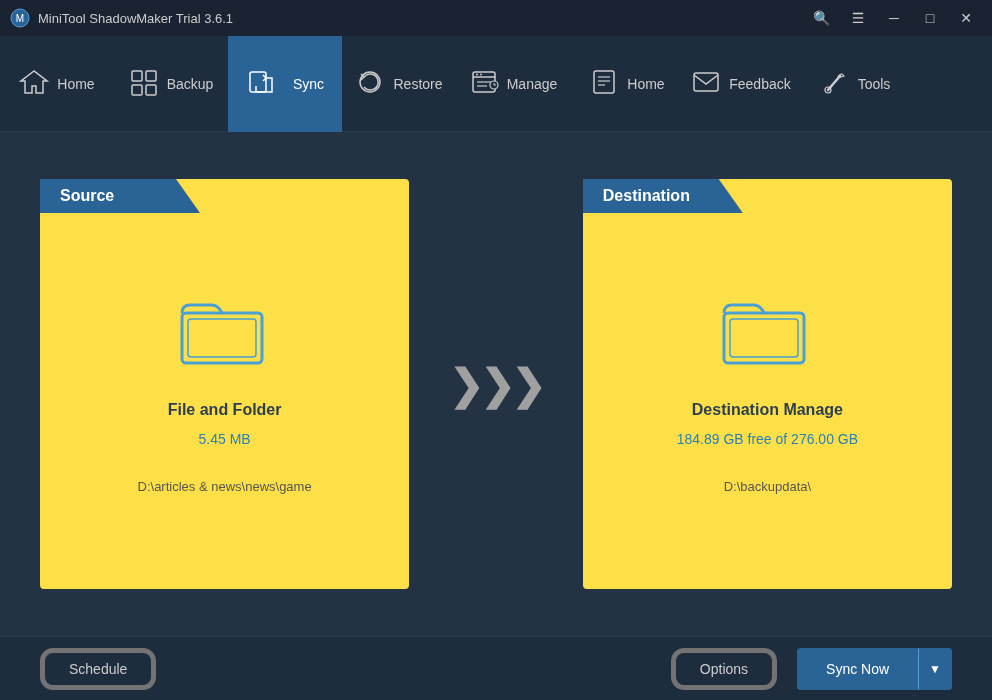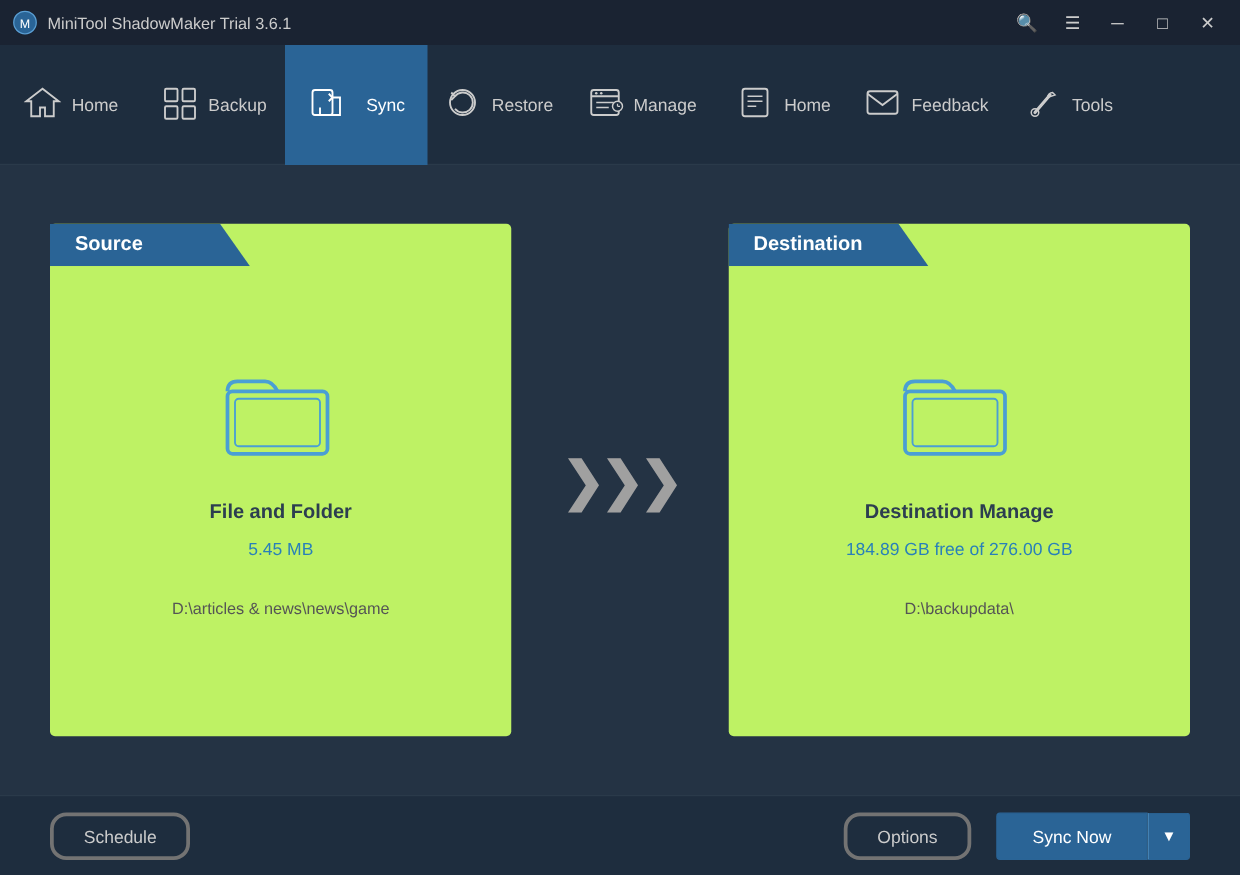--- a/index.html
+++ b/index.html
@@ -90,28 +90,27 @@
       height: calc(700px - 36px - 96px - 64px);
       display: flex;
       align-items: center;
       justify-content: center;
       gap: 40px;
       padding: 20px 40px;
     }
 
     
     .card {
-      background: #bef264;
+      background: #fde047;
       border-radius: 4px;
       width: 380px;
       height: 410px;
       position: relative;
       display: flex;
       flex-direction: column;
-      align-items: center;
       justify-content: center;
     }
     .card-header {
       position: absolute;
       top: 0;
       left: 0;
       background: #2a6496;
       color: #fff;
       font-size: 16px;
       font-weight: bold;
@@ -163,21 +162,21 @@
       background: #1e2d3e;
       height: 64px;
       display: flex;
       align-items: center;
       justify-content: space-between;
       padding: 0 40px;
       border-top: 1px solid #2a3a4a;
     }
     .btn-outline {
       background: transparent;
-      border: 3px solid #737373;
+      border: 5px solid #737373;
       color: #ccc;
       padding: 8px 24px;
       font-size: 14px;
       cursor: pointer;
       border-radius: 13px;
       transition: background 0.15s;
     }
 
     .btn-group {
       display: flex;

